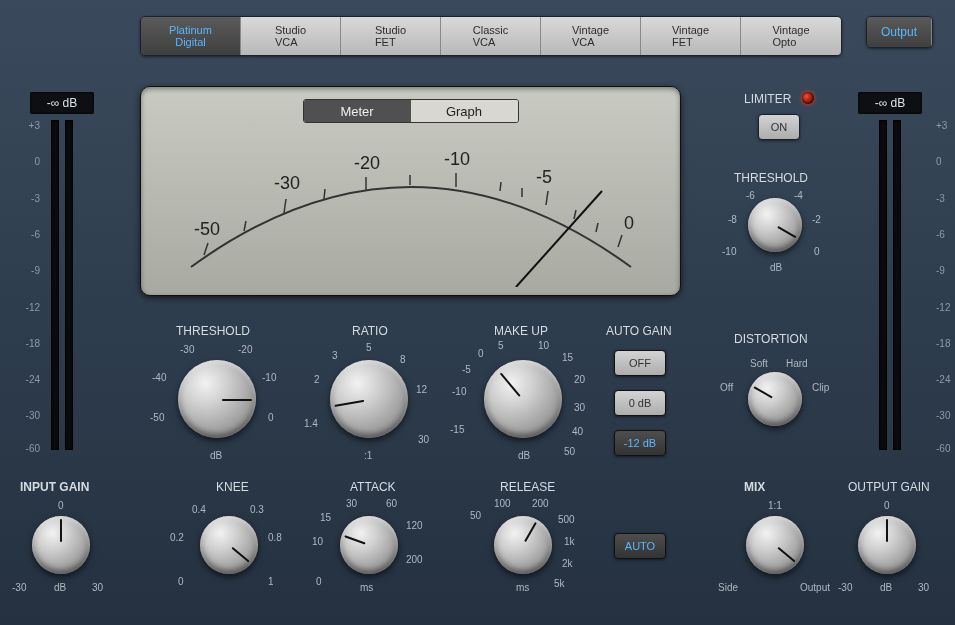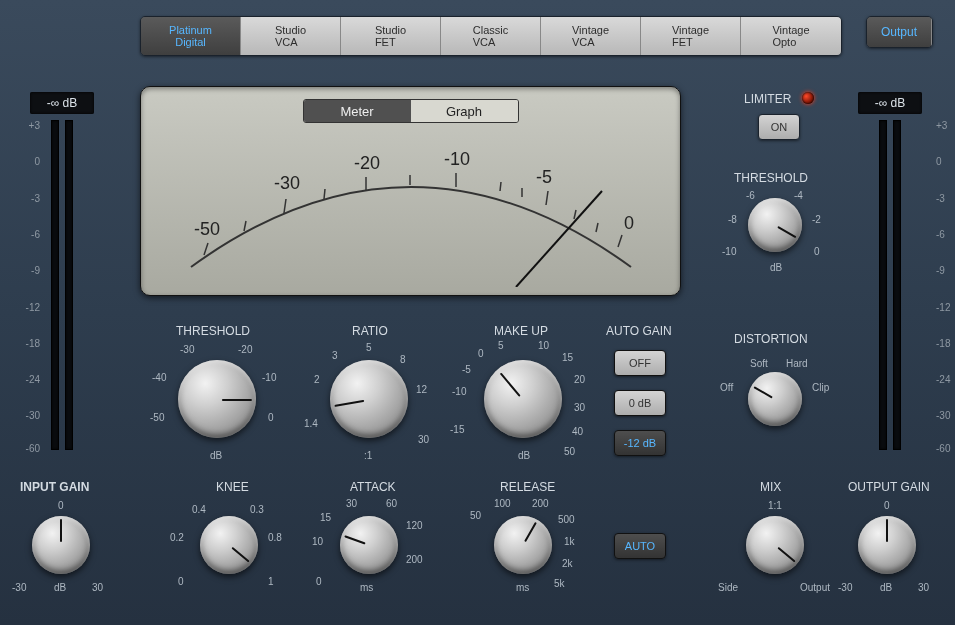--- a/index.html
+++ b/index.html
@@ -139,21 +139,21 @@
 
 <div class="lbl" style="left:734px;top:332px;">DISTORTION</div>
 <div class="knob" style="left:748px;top:372px;">
   <div class="dial" style="width:54px;height:54px;--rot:-60deg"></div>
 </div>
 <span class="tick-label" style="left:750px;top:358px">Soft</span>
 <span class="tick-label" style="left:786px;top:358px">Hard</span>
 <span class="tick-label" style="left:720px;top:382px">Off</span>
 <span class="tick-label" style="left:812px;top:382px">Clip</span>
 
-<div class="lbl" style="left:760px;top:480px;">MIX</div>
+<div class="lbl" style="left:744px;top:480px;font-weight:bold;">MIX</div>
 <div class="knob" style="left:746px;top:516px;">
   <div class="dial" style="width:58px;height:58px;--rot:130deg"></div>
 </div>
 <span class="tick-label" style="left:768px;top:500px">1:1</span>
 <span class="tick-label" style="left:718px;top:582px">Side</span>
 <span class="tick-label" style="left:800px;top:582px">Output</span>
 
 <div class="lbl" style="left:848px;top:480px;">OUTPUT GAIN</div>
 <div class="knob" style="left:858px;top:516px;">
   <div class="dial" style="width:58px;height:58px;--rot:0deg"></div>

